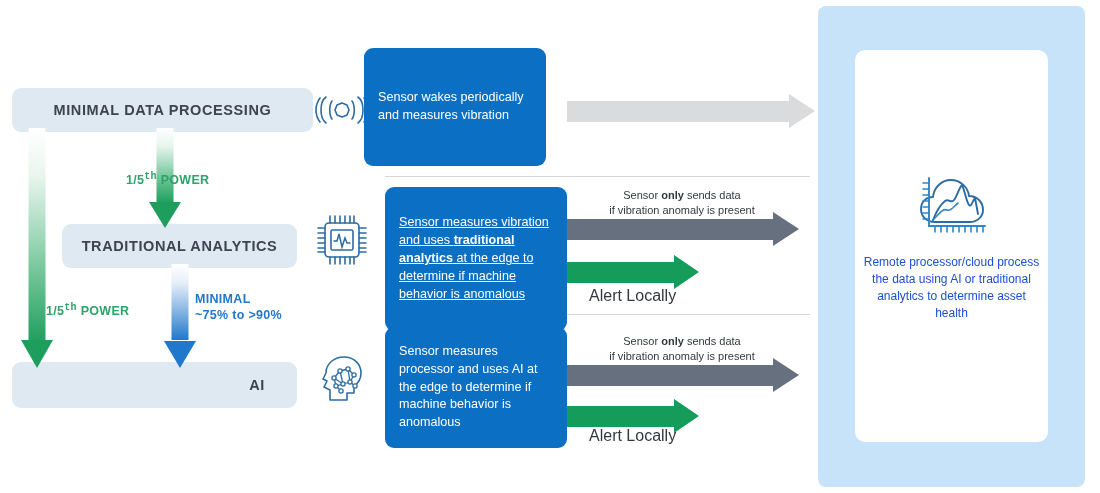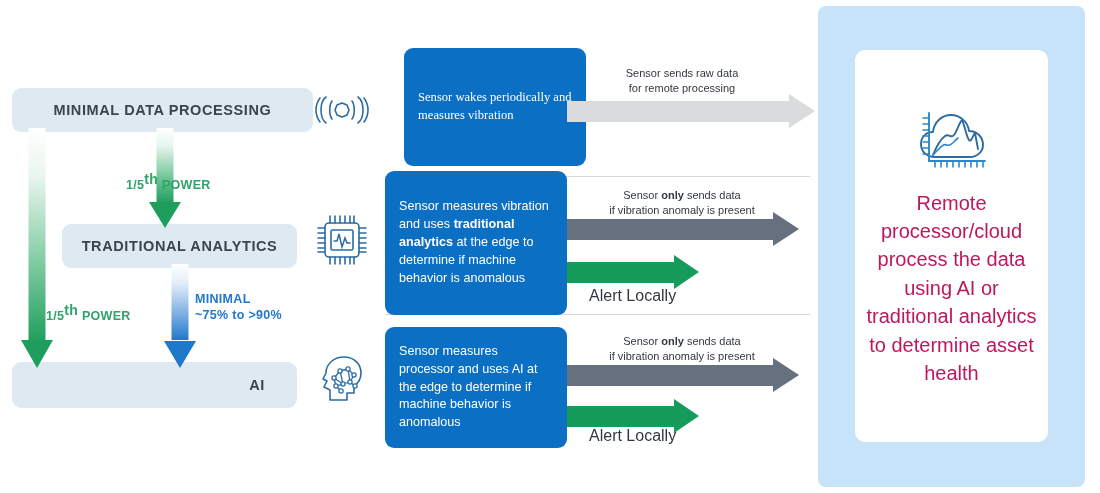--- a/index.html
+++ b/index.html
@@ -79,21 +79,21 @@
   #arrow-accuracy .head { border-top: 27px solid #1f78cc; }
 
   .arrow-label {
     position: absolute;
     font-weight: bold;
     font-size: 12.5px;
     letter-spacing: 0.3px;
     line-height: 1.25;
     white-space: nowrap;
   }
-  .arrow-label sup { font-size: 14px; vertical-align: super; }
+  .arrow-label sup { font-size: 10px; vertical-align: super; font-family: Liberation Mono, monospace; }
   #label-power-top  { left: 126px; top: 171px; color: #2ea36a; }
   #label-power-left { left: 46px;  top: 302px; color: #2ea36a; }
   #label-accuracy   { left: 195px; top: 292px; color: #2079cd; }
 
   
   .row-sep {
     position: absolute;
     left: 385px; width: 425px; height: 1px;
     background: #d6d6d6;
   }
@@ -114,22 +114,22 @@
     background: #0b6fc4;
     border-radius: 9px;
     color: #ffffff;
     font-size: 12.6px;
     line-height: 1.42;
     padding: 0 14px;
     display: flex;
     align-items: center;
   }
   .blue-card b { font-weight: bold; color: #ffffff; }
-  #card-1 { left: 404px; top: 48px;  width: 182px; height: 118px; font-family: Liberation Serif, serif; }
-  #card-2 { left: 385px; top: 171px; width: 182px; height: 144px; }
+  #card-1 { left: 364px; top: 48px;  width: 182px; height: 118px; }
+  #card-2 { left: 385px; top: 187px; width: 182px; height: 144px; text-decoration: underline; }
   #card-3 { left: 385px; top: 327px; width: 182px; height: 121px; }
 
   
   .h-arrow { position: absolute; display: flex; align-items: center; }
   .h-arrow .bar { height: 21px; }
   .h-arrow .tip {
     width: 0; height: 0;
     border-top: 17px solid transparent;
     border-bottom: 17px solid transparent;
   }
@@ -187,23 +187,23 @@
     width: 193px; height: 392px;
     background: #ffffff;
     border-radius: 10px;
     display: flex;
     flex-direction: column;
     align-items: center;
     justify-content: center;
   }
   #icon-cloud { margin-bottom: 14px; }
   #right-text {
-    font-size: 20px;
+    font-size: 12px;
     line-height: 1.42;
-    color: #be185d;
+    color: #1d4ed8;
     text-align: center;
     width: 176px;
   }
 </style>
 </head>
 <body>
 
 <div id="canvas">
 
   <div class="left-box" id="box-minimal">
@@ -261,24 +261,20 @@
 
   <div class="blue-card" id="card-1">
     <span>Sensor wakes periodically and measures vibration</span>
   </div>
 
   <div class="h-arrow" id="harrow-gray">
     <div class="bar"></div>
     <div class="tip"></div>
   </div>
 
-  <div class="h-label" id="hlabel-1">
-    <div>Sensor sends raw data</div>
-    <div>for remote processing</div>
-  </div>
 
   <div class="icon-slot" id="icon-chip">
     <svg width="52" height="52" viewBox="0 0 52 52">
       <g fill="none" stroke="#2d6ca3" stroke-width="1.6" stroke-linecap="round">
         <rect x="9" y="9" width="34" height="34" rx="4"></rect>
         <rect x="15" y="16" width="22" height="20" rx="1.5"></rect>
         <path d="M18,27 L21,27 L23,20 L26,33 L29,24 L31,29 L34,29" stroke-width="1.5"></path>
         <path d="M14,9 L14,2 M19,9 L19,2 M24,9 L24,2 M29,9 L29,2 M34,9 L34,2 M38,9 L38,2"></path>
         <path d="M14,43 L14,50 M19,43 L19,50 M24,43 L24,50 M29,43 L29,50 M34,43 L34,50 M38,43 L38,50"></path>
         <path d="M9,14 L2,14 M9,19 L2,19 M9,24 L2,24 M9,29 L2,29 M9,34 L2,34 M9,38 L2,38"></path>

